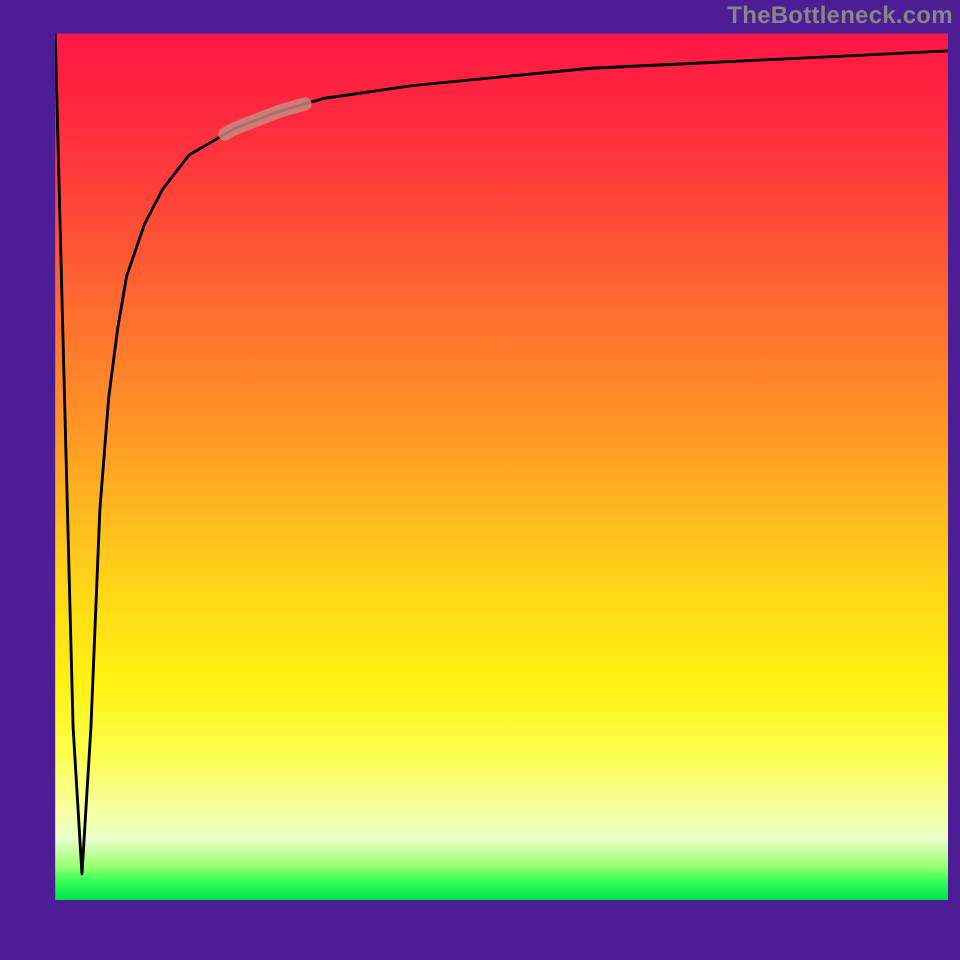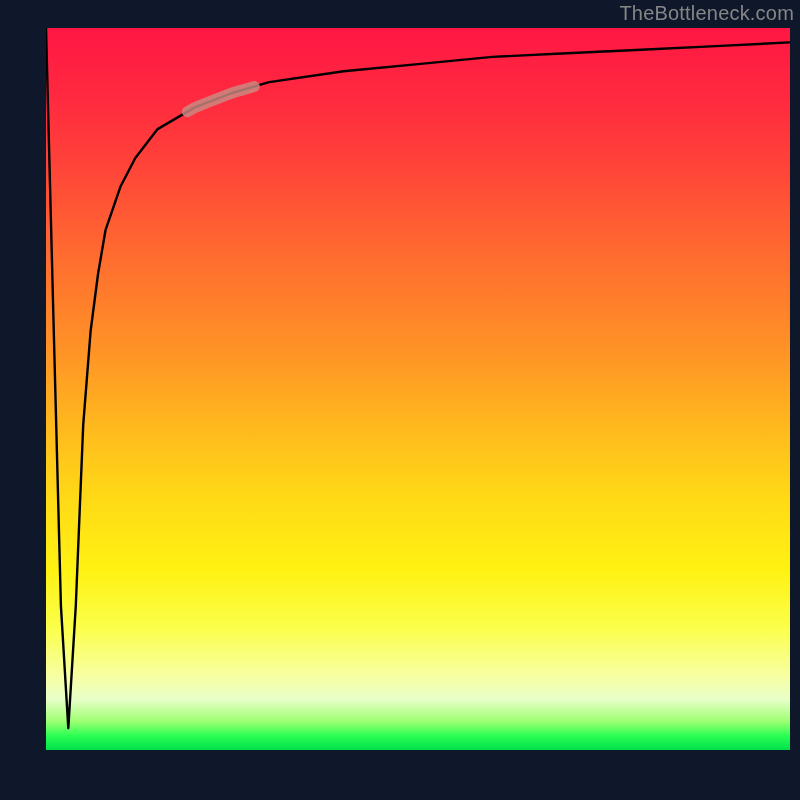--- a/index.html
+++ b/index.html
@@ -7,21 +7,22 @@
     padding: 0;
     width: 800px;
     height: 800px;
     background: #000;
     overflow: hidden;
   }
   .frame {
     position: relative;
     width: 800px;
     height: 800px;
-    background: #0f172a;
+    background: #4c1d95;
+    font-weight: bold;
   }
   .plot-area {
     position: absolute;
     left: 46px;
     top: 28px;
     width: 744px;
     height: 722px;
     
     background: linear-gradient(
       to bottom,

